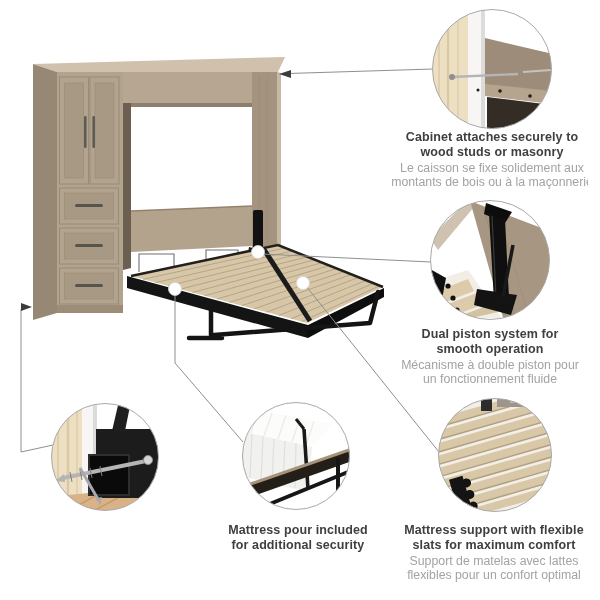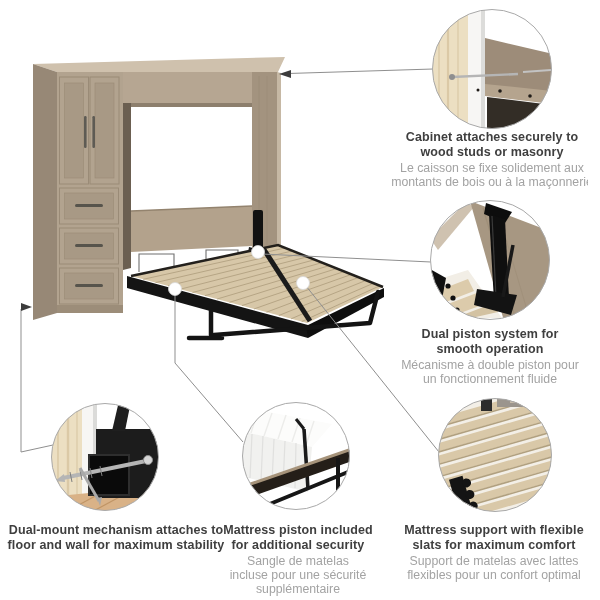--- a/index.html
+++ b/index.html
@@ -293,30 +293,25 @@
 </div>
 
 <div class="callout-text" style="left:370px;top:327px;width:240px">
   <div class="callout-en">Dual piston system for
 smooth operation</div>
   <div class="callout-fr">Mécanisme à double piston pour
 un fonctionnement fluide</div>
 </div>
 
 <div class="callout-text" style="left:0px;top:523px;width:232px">
-  <div class="callout-en">Dual-mount mechanism attaches to
-floor and wall for maximum stability</div>
 </div>
 
 <div class="callout-text" style="left:180px;top:523px;width:236px">
-  <div class="callout-en">Mattress piston included
+  <div class="callout-en">Mattress pour included
 for additional security</div>
-  <div class="callout-fr">Sangle de matelas
-incluse pour une sécurité
-supplémentaire</div>
 </div>
 
 <div class="callout-text" style="left:376px;top:523px;width:236px">
   <div class="callout-en">Mattress support with flexible
 slats for maximum comfort</div>
   <div class="callout-fr">Support de matelas avec lattes
 flexibles pour un confort optimal</div>
 </div>
 
 </div>

